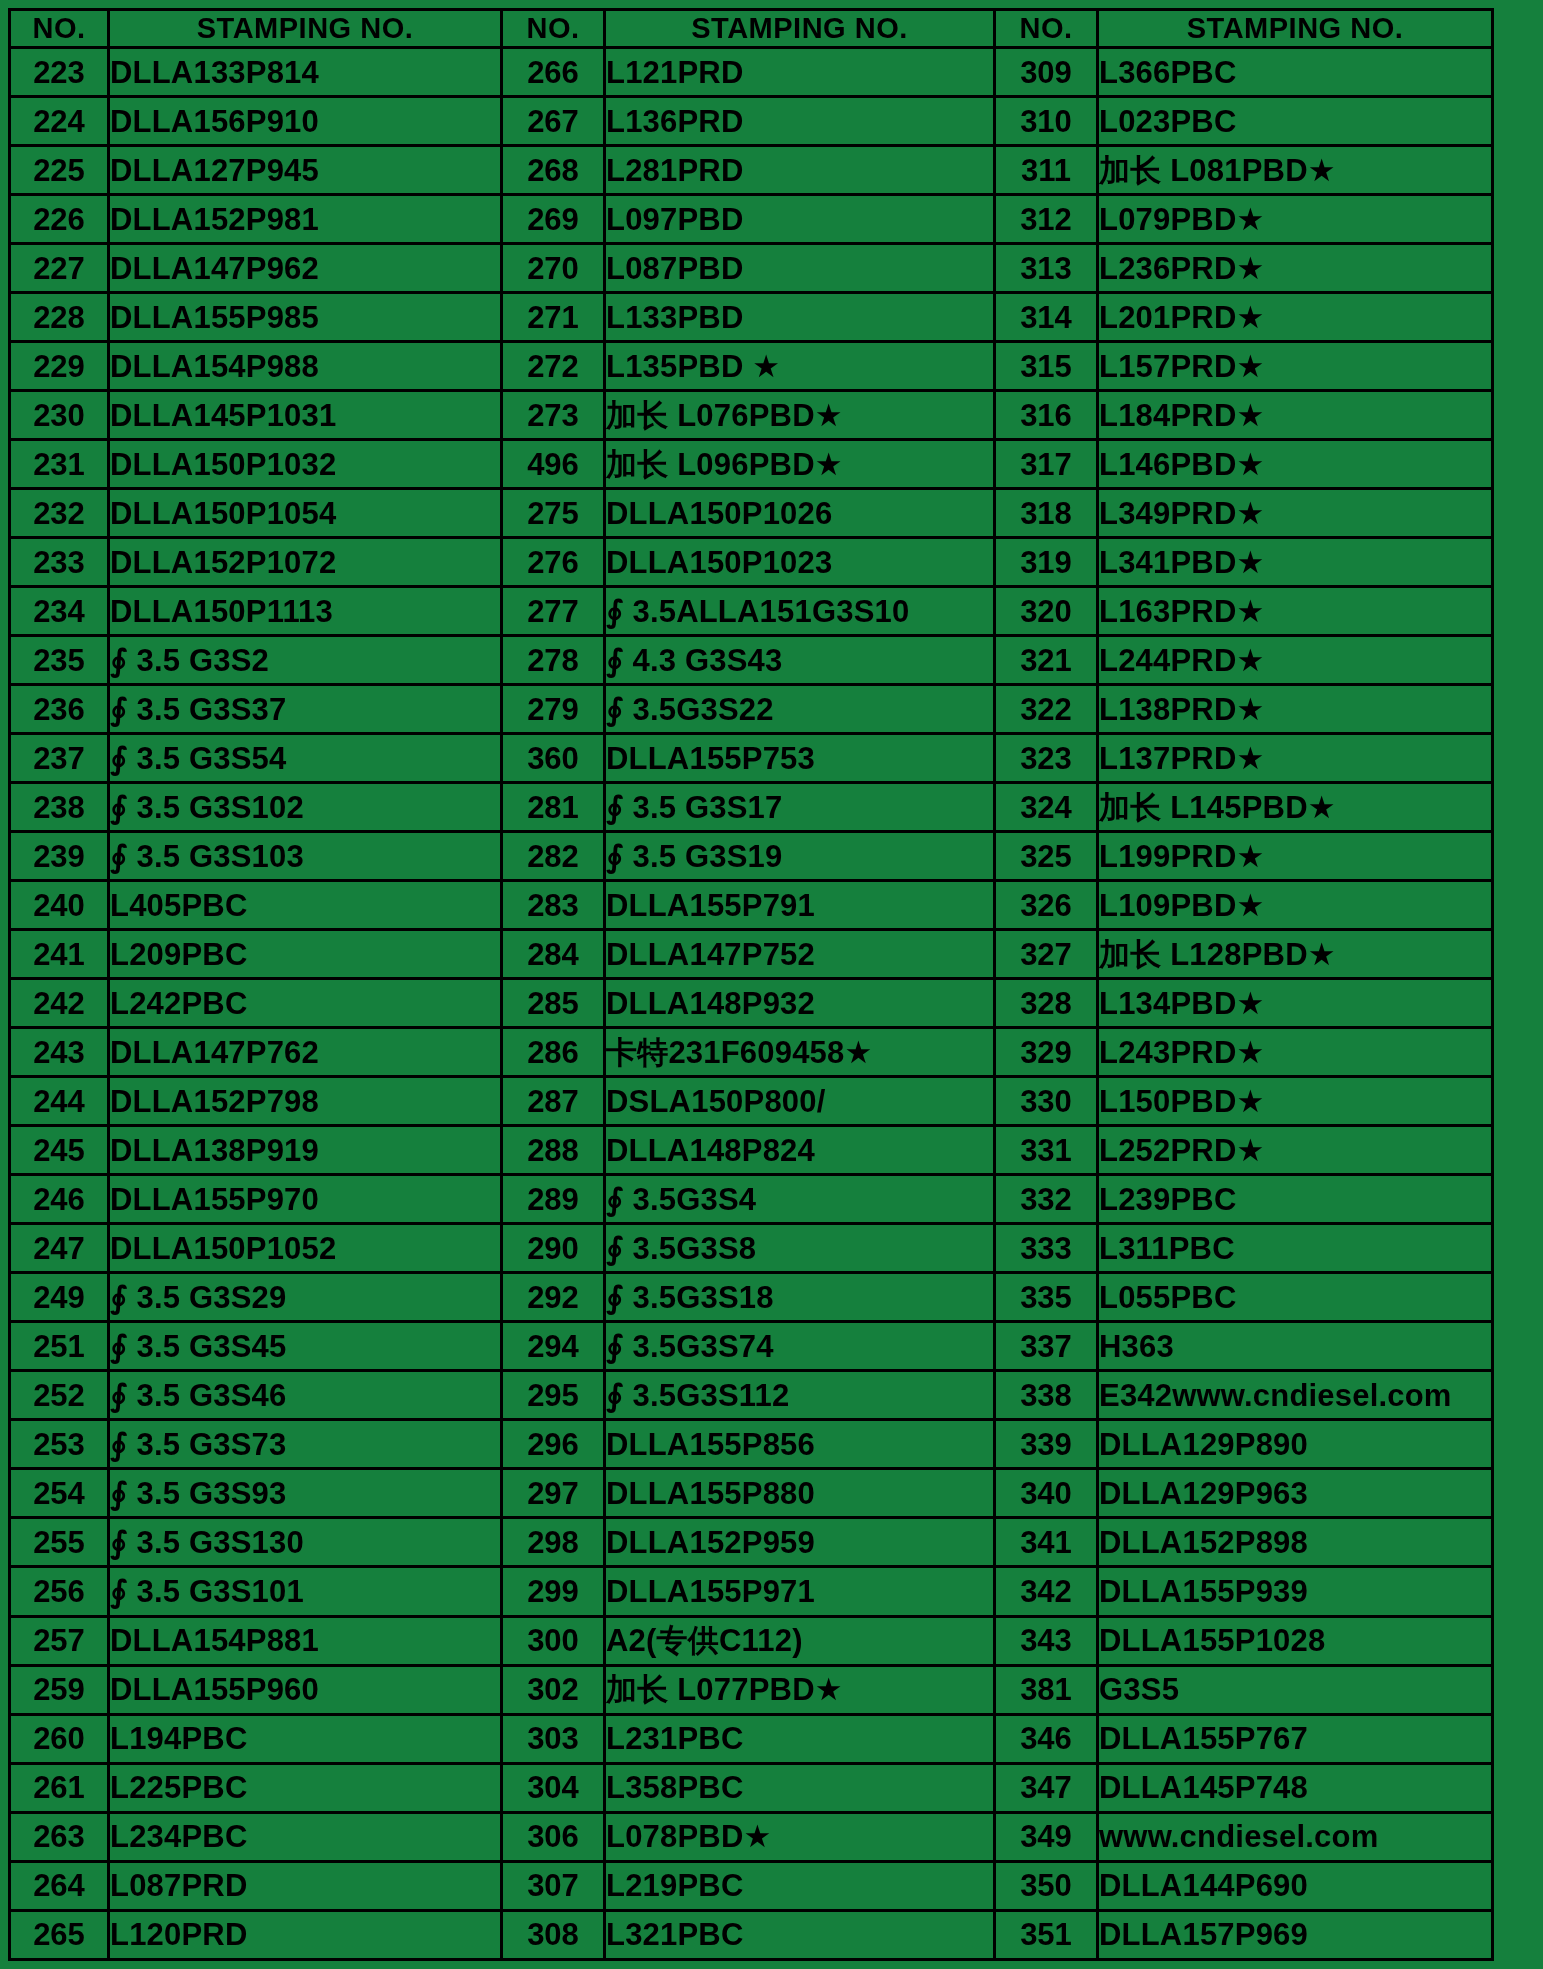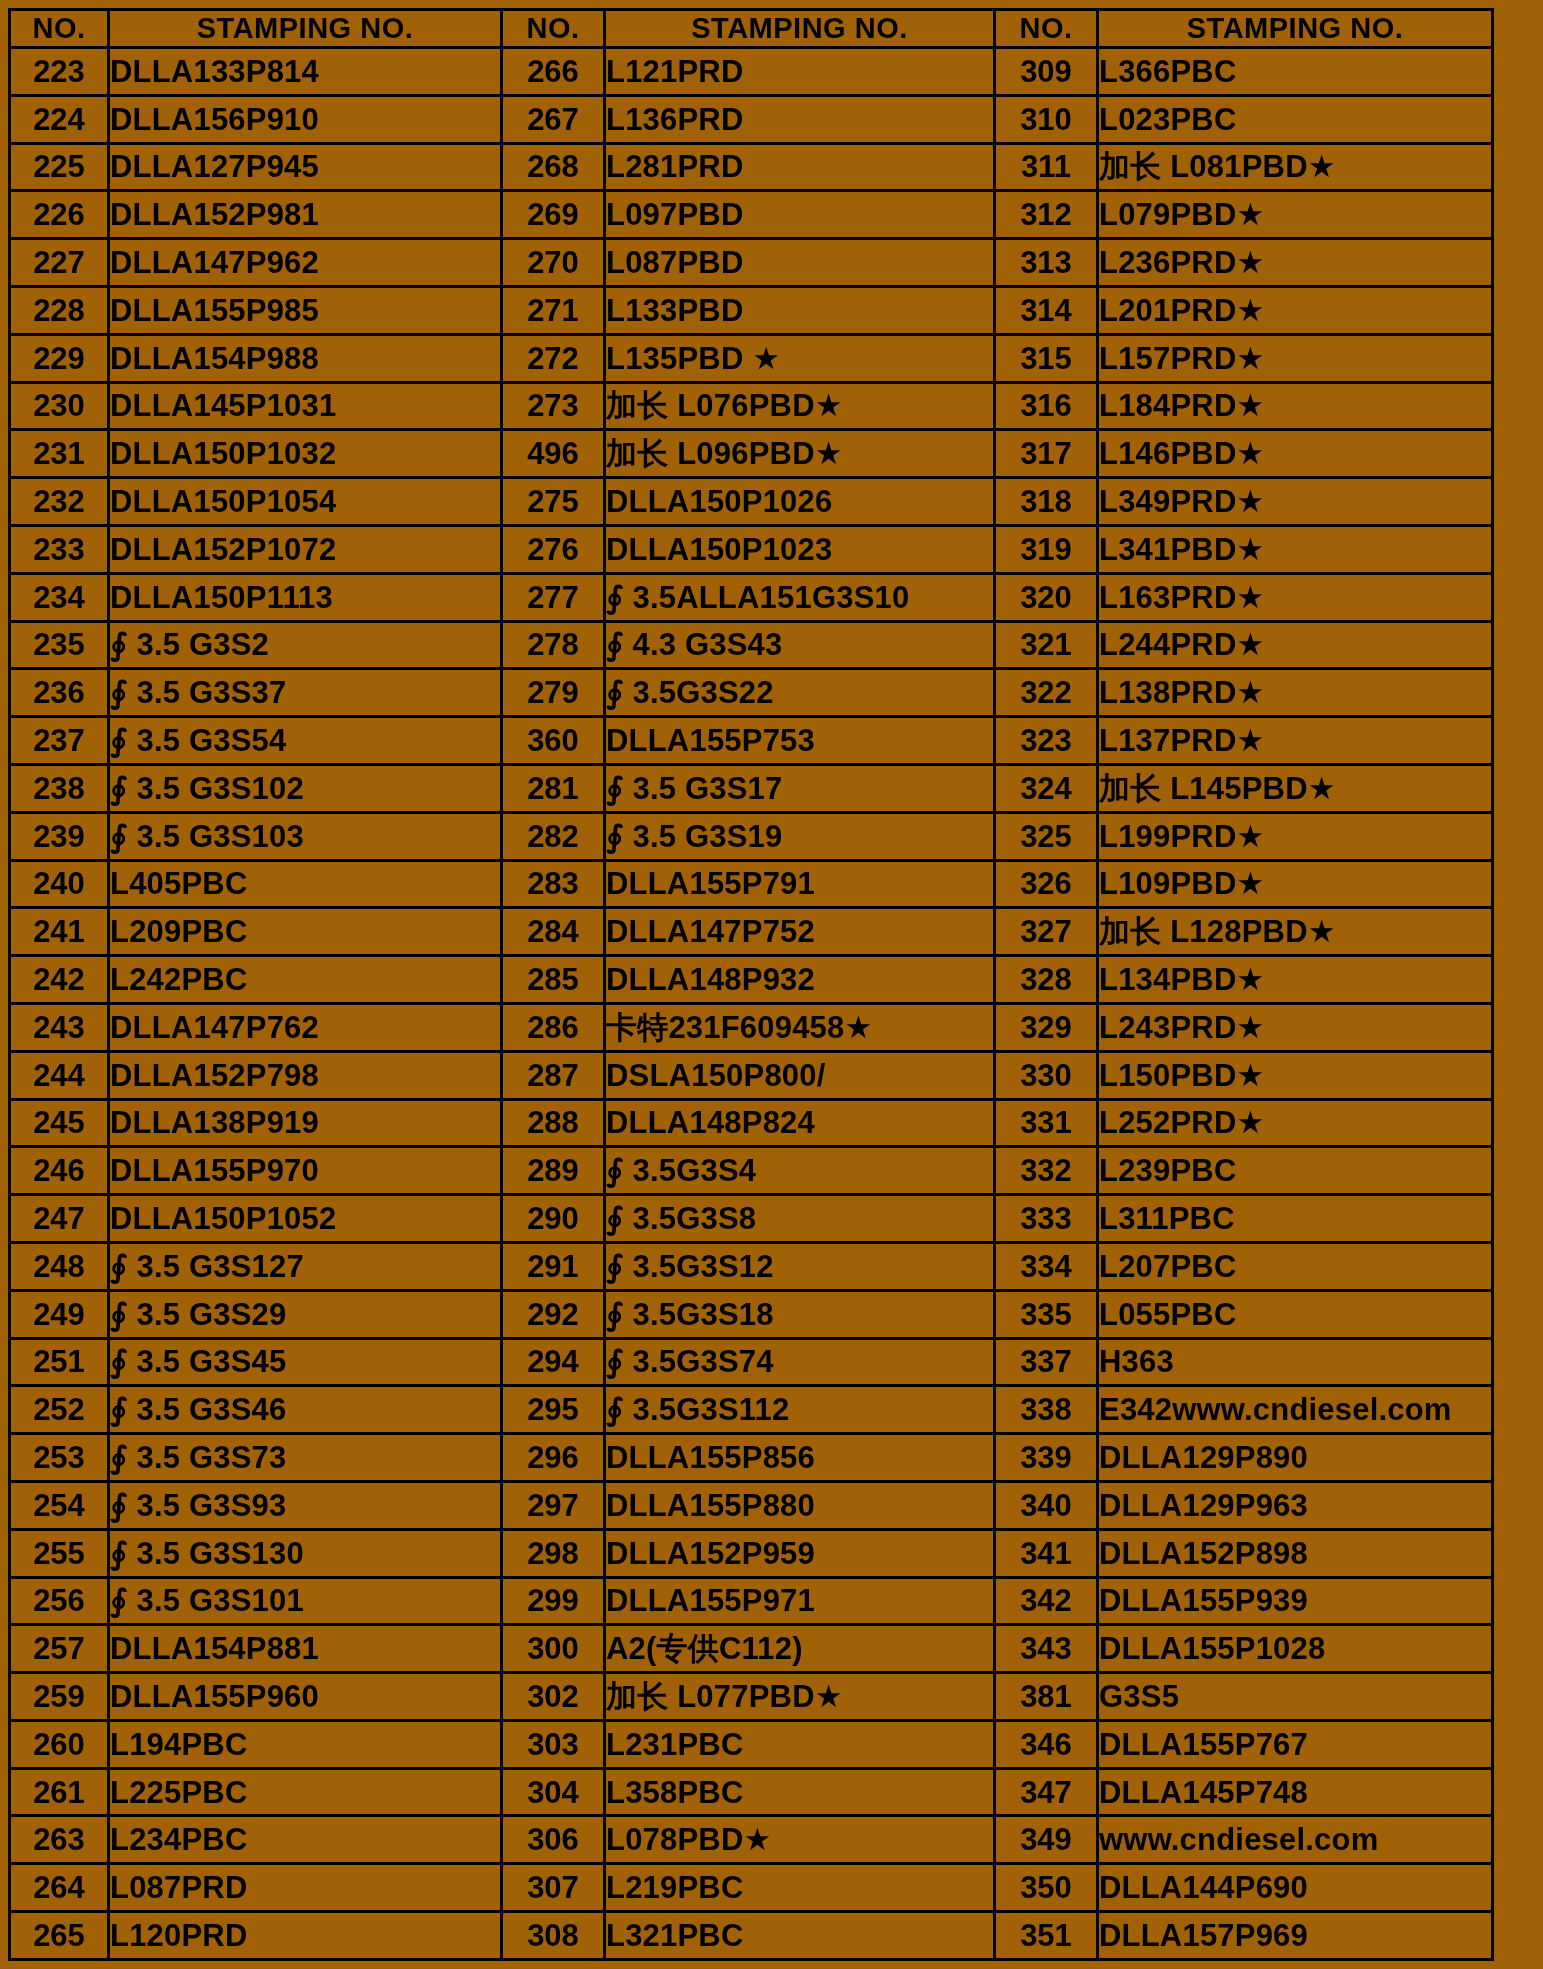--- a/index.html
+++ b/index.html
@@ -10,21 +10,21 @@
   body {
     width: 1543px;
     height: 1969px;
     font-family: "Liberation Sans", "DejaVu Sans", sans-serif;
     -webkit-font-smoothing: antialiased;
   }
   .page {
     position: relative;
     width: 1543px;
     height: 1969px;
-    background: #a16207;
+    background: #15803d;
     overflow: hidden;
   }
   table.stamping-table {
     position: absolute;
     left: 8px;
     top: 8px;
     width: 1483px;
     height: 1953px;
     border-collapse: collapse;
     table-layout: fixed;
@@ -276,28 +276,20 @@
         </tr>
         <tr>
           <td class="no-cell">247</td>
           <td class="stamp-cell">DLLA150P1052</td>
           <td class="no-cell">290</td>
           <td class="stamp-cell">∮ 3.5G3S8</td>
           <td class="no-cell">333</td>
           <td class="stamp-cell">L311PBC</td>
         </tr>
         <tr>
-          <td class="no-cell">248</td>
-          <td class="stamp-cell">∮ 3.5 G3S127</td>
-          <td class="no-cell">291</td>
-          <td class="stamp-cell">∮ 3.5G3S12</td>
-          <td class="no-cell">334</td>
-          <td class="stamp-cell">L207PBC</td>
-        </tr>
-        <tr>
           <td class="no-cell">249</td>
           <td class="stamp-cell">∮ 3.5 G3S29</td>
           <td class="no-cell">292</td>
           <td class="stamp-cell">∮ 3.5G3S18</td>
           <td class="no-cell">335</td>
           <td class="stamp-cell">L055PBC</td>
         </tr>
         <tr>
           <td class="no-cell">251</td>
           <td class="stamp-cell">∮ 3.5 G3S45</td>

